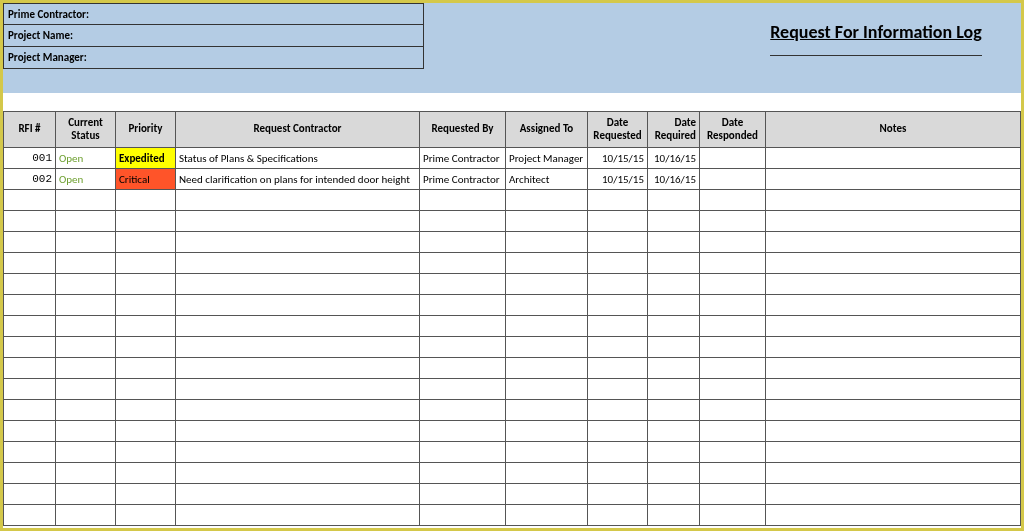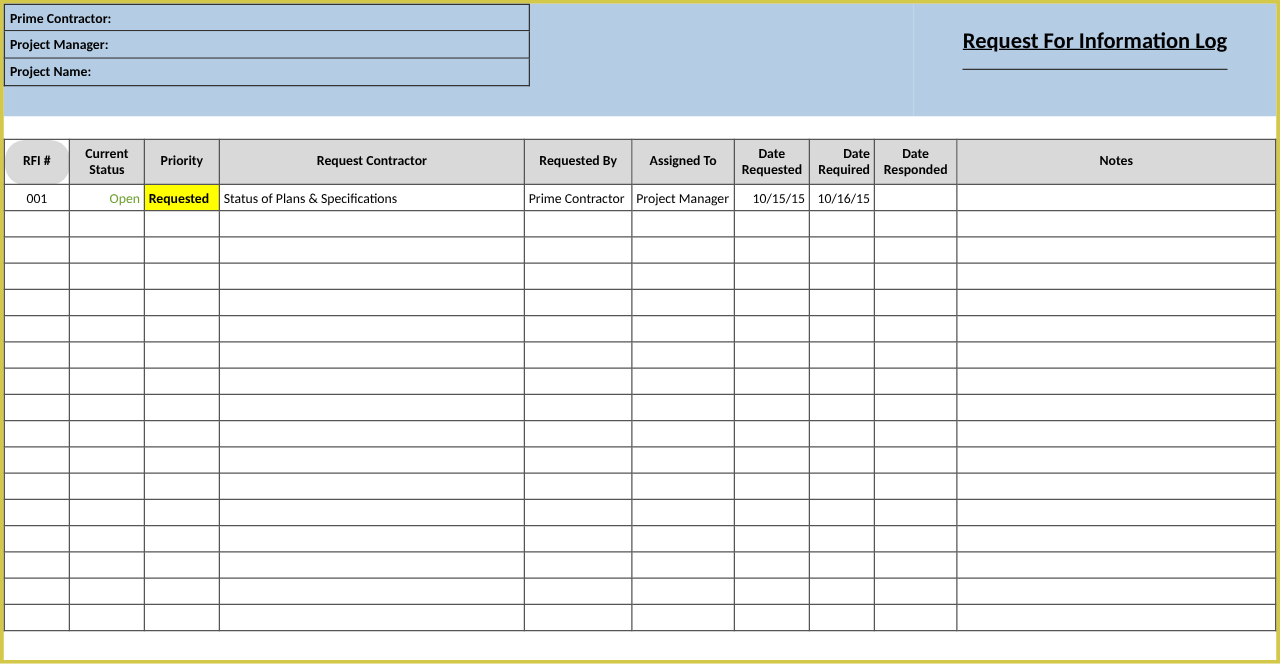--- a/index.html
+++ b/index.html
@@ -76,46 +76,46 @@
     }
     th {
       background: #d9d9d9;
       font-weight: bold;
       text-align: center;
       height: 36px;
       white-space: normal;
       line-height: 1.1;
       vertical-align: middle;
     }
-    .col-rfi { width: 52px; text-align: center; border-radius: 16px; }
+    .col-rfi { width: 52px; text-align: center; }
     .col-status { width: 60px; }
     .col-priority { width: 60px; }
     .col-desc { width: 244px; }
     .col-reqby { width: 86px; }
     .col-assigned { width: 82px; }
     .col-datereq { width: 60px; text-align: center; }
     .col-datereq2 { width: 52px; text-align: right; }
     .col-dateresp { width: 66px; }
     .col-notes { width: auto; }
-    td.col-rfi { text-align: center; }
+    td.col-rfi { text-align: right; font-family: Liberation Mono, monospace; }
     td.col-datereq, td.col-datereq2 { text-align: right; }
-    .status-open { color: #6ea030; text-align: right; }
+    .status-open { color: #6ea030; }
     .priority-expedited { background: #ffff00; font-weight: bold; }
     .priority-critical { background: #ff5429; }
     td { text-align: left; }
   </style>
 </head>
 <body>
 
 <div class="sheet">
   <div class="header">
     <div class="header-left">
       <div class="meta-row">Prime Contractor:</div>
+      <div class="meta-row">Project Name:</div>
       <div class="meta-row">Project Manager:</div>
-      <div class="meta-row">Project Name:</div>
     </div>
     <div class="header-middle"></div>
     <div class="header-right">
       <div class="title">Request For Information Log</div>
     </div>
   </div>
   <div class="spacer"></div>
   <table>
     <thead>
       <tr>
@@ -128,30 +128,42 @@
         <th class="col-datereq">Date Requested</th>
         <th class="col-datereq2">Date Required</th>
         <th class="col-dateresp">Date Responded</th>
         <th class="col-notes">Notes</th>
       </tr>
     </thead>
     <tbody id="tbody">
         <tr>
           <td class="col-rfi">001</td>
           <td class="col-status status-open">Open</td>
-          <td class="col-priority priority-expedited">Requested</td>
+          <td class="col-priority priority-expedited">Expedited</td>
           <td class="col-desc">Status of Plans &amp; Specifications</td>
           <td class="col-reqby">Prime Contractor</td>
           <td class="col-assigned">Project Manager</td>
           <td class="col-datereq">10/15/15</td>
           <td class="col-datereq2">10/16/15</td>
           <td class="col-dateresp"></td>
           <td class="col-notes"></td>
         </tr>
         <tr>
+          <td class="col-rfi">002</td>
+          <td class="col-status status-open">Open</td>
+          <td class="col-priority priority-critical">Critical</td>
+          <td class="col-desc">Need clarification on plans for intended door height</td>
+          <td class="col-reqby">Prime Contractor</td>
+          <td class="col-assigned">Architect</td>
+          <td class="col-datereq">10/15/15</td>
+          <td class="col-datereq2">10/16/15</td>
+          <td class="col-dateresp"></td>
+          <td class="col-notes"></td>
+        </tr>
+        <tr>
           <td class="col-rfi">&nbsp;</td>
           <td class="col-status">&nbsp;</td>
           <td class="col-priority">&nbsp;</td>
           <td class="col-desc">&nbsp;</td>
           <td class="col-reqby">&nbsp;</td>
           <td class="col-assigned">&nbsp;</td>
           <td class="col-datereq">&nbsp;</td>
           <td class="col-datereq2">&nbsp;</td>
           <td class="col-dateresp">&nbsp;</td>
           <td class="col-notes">&nbsp;</td>

